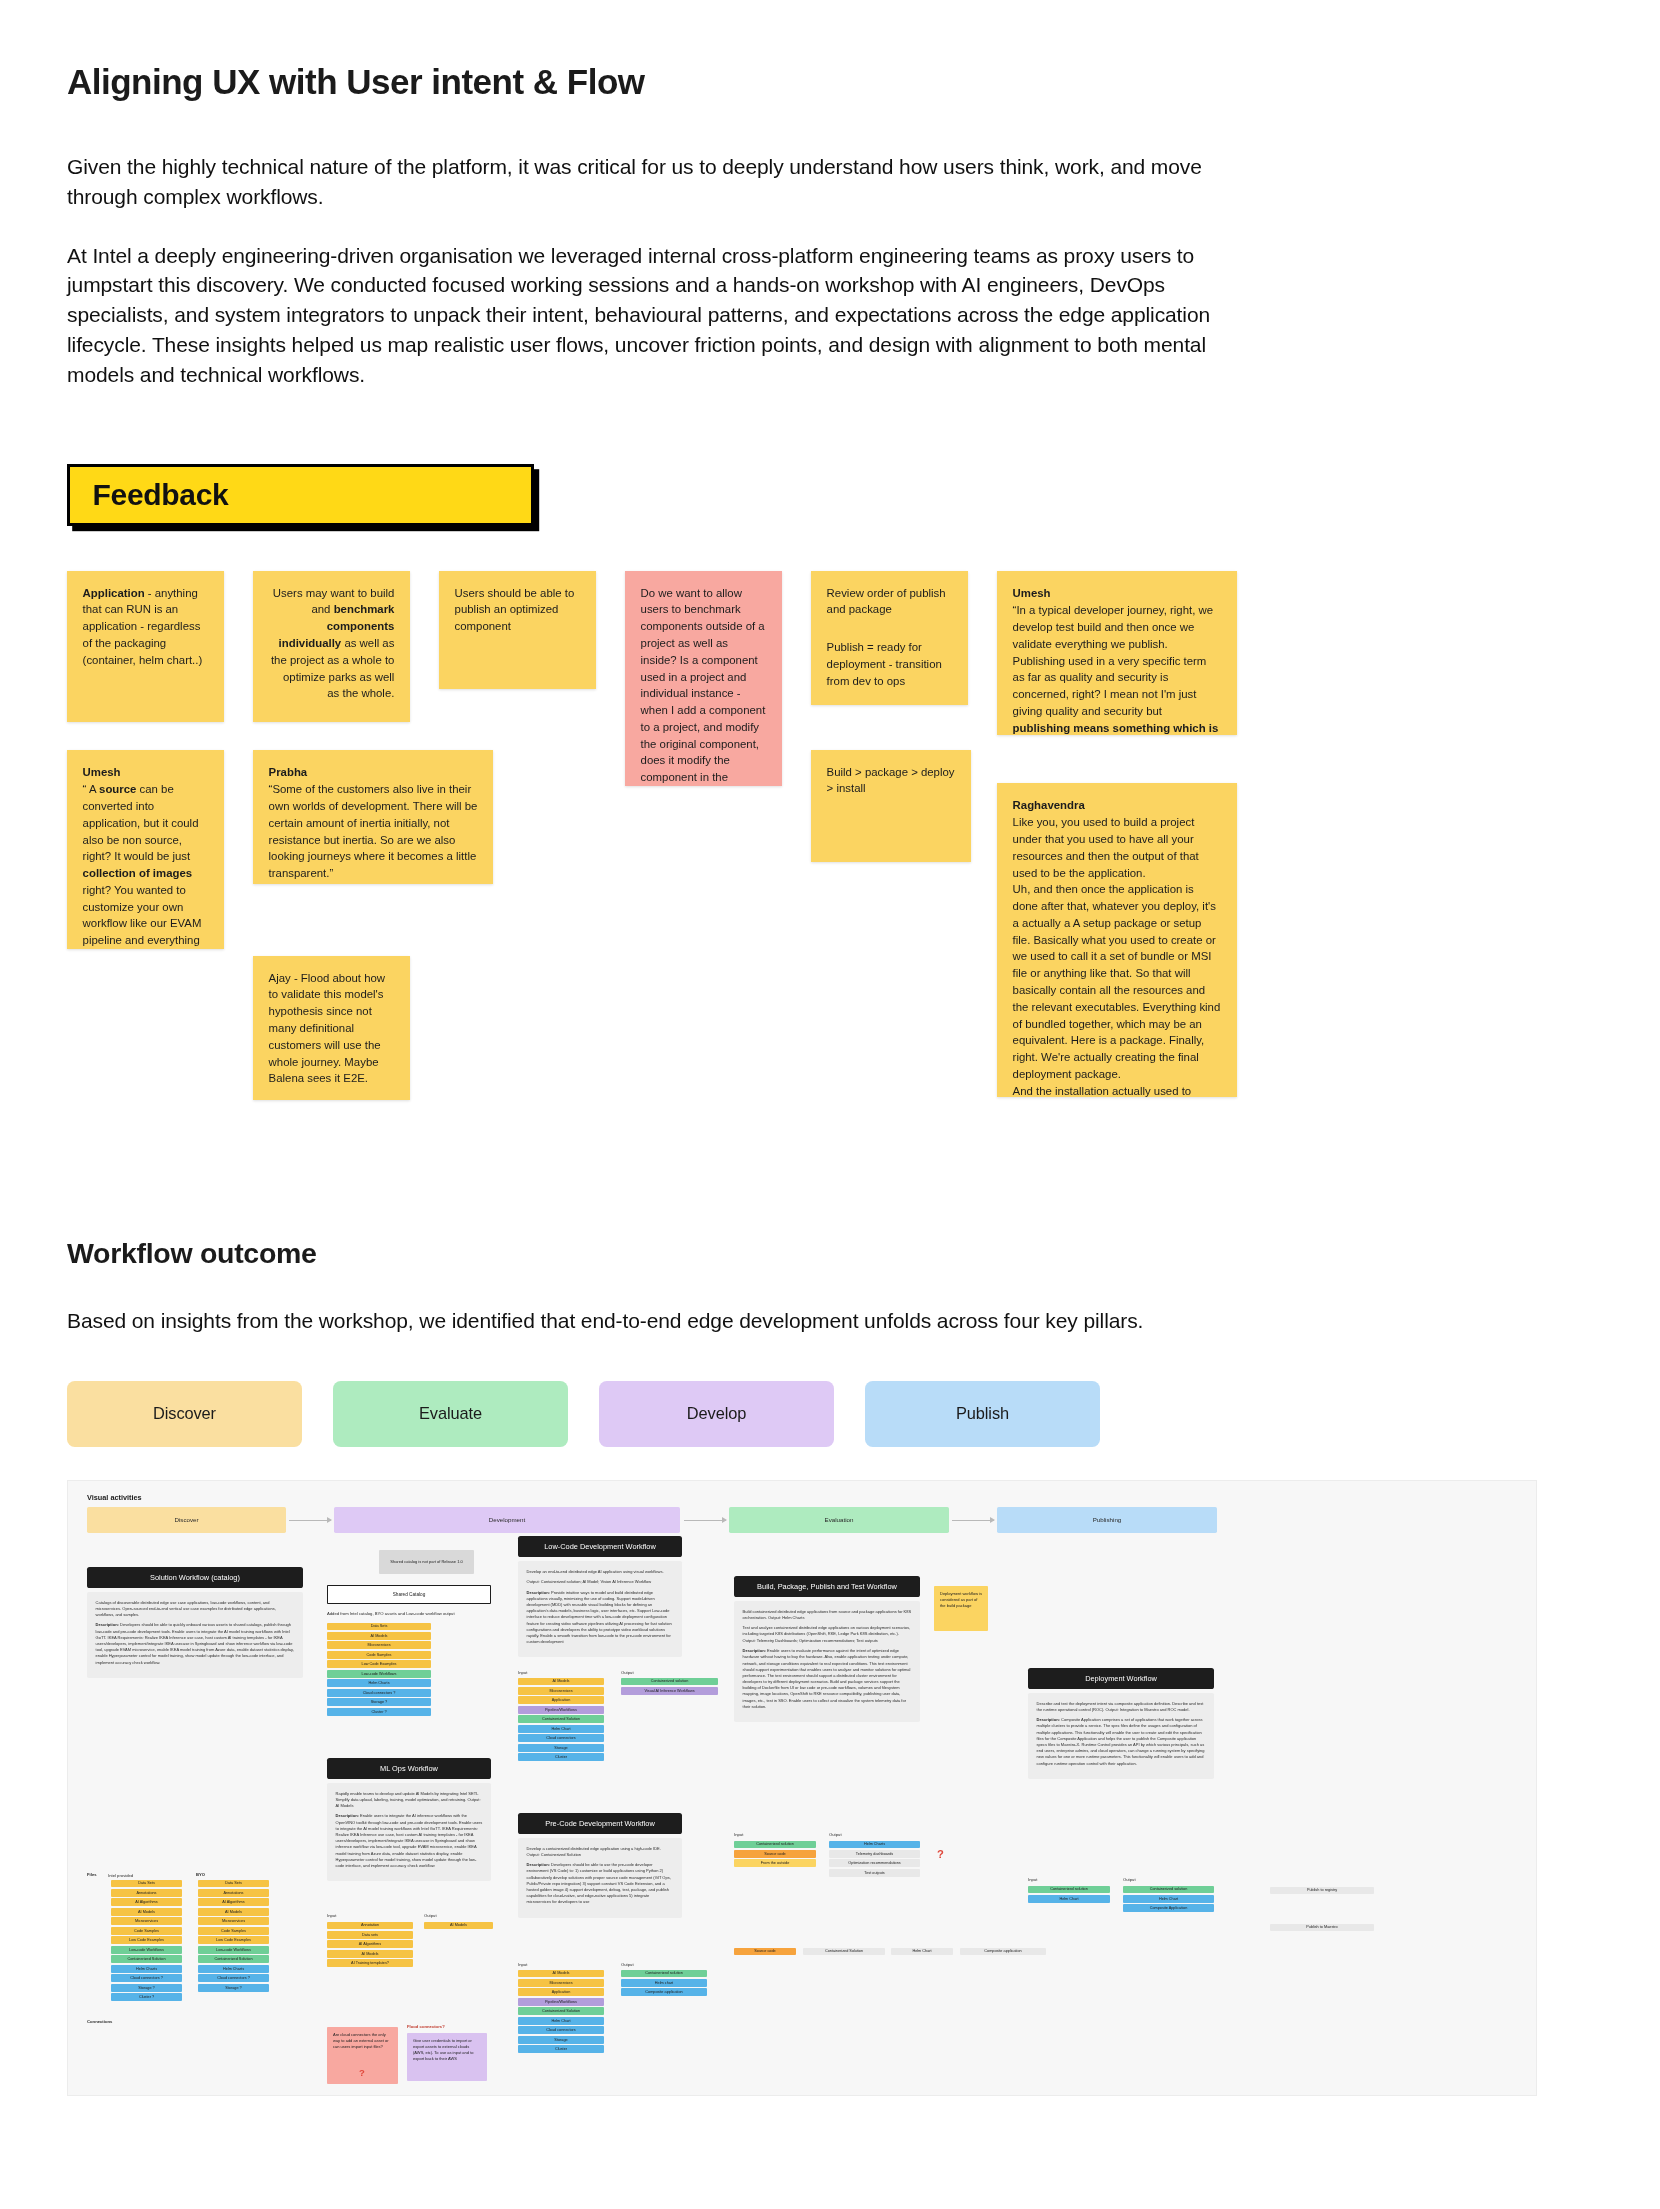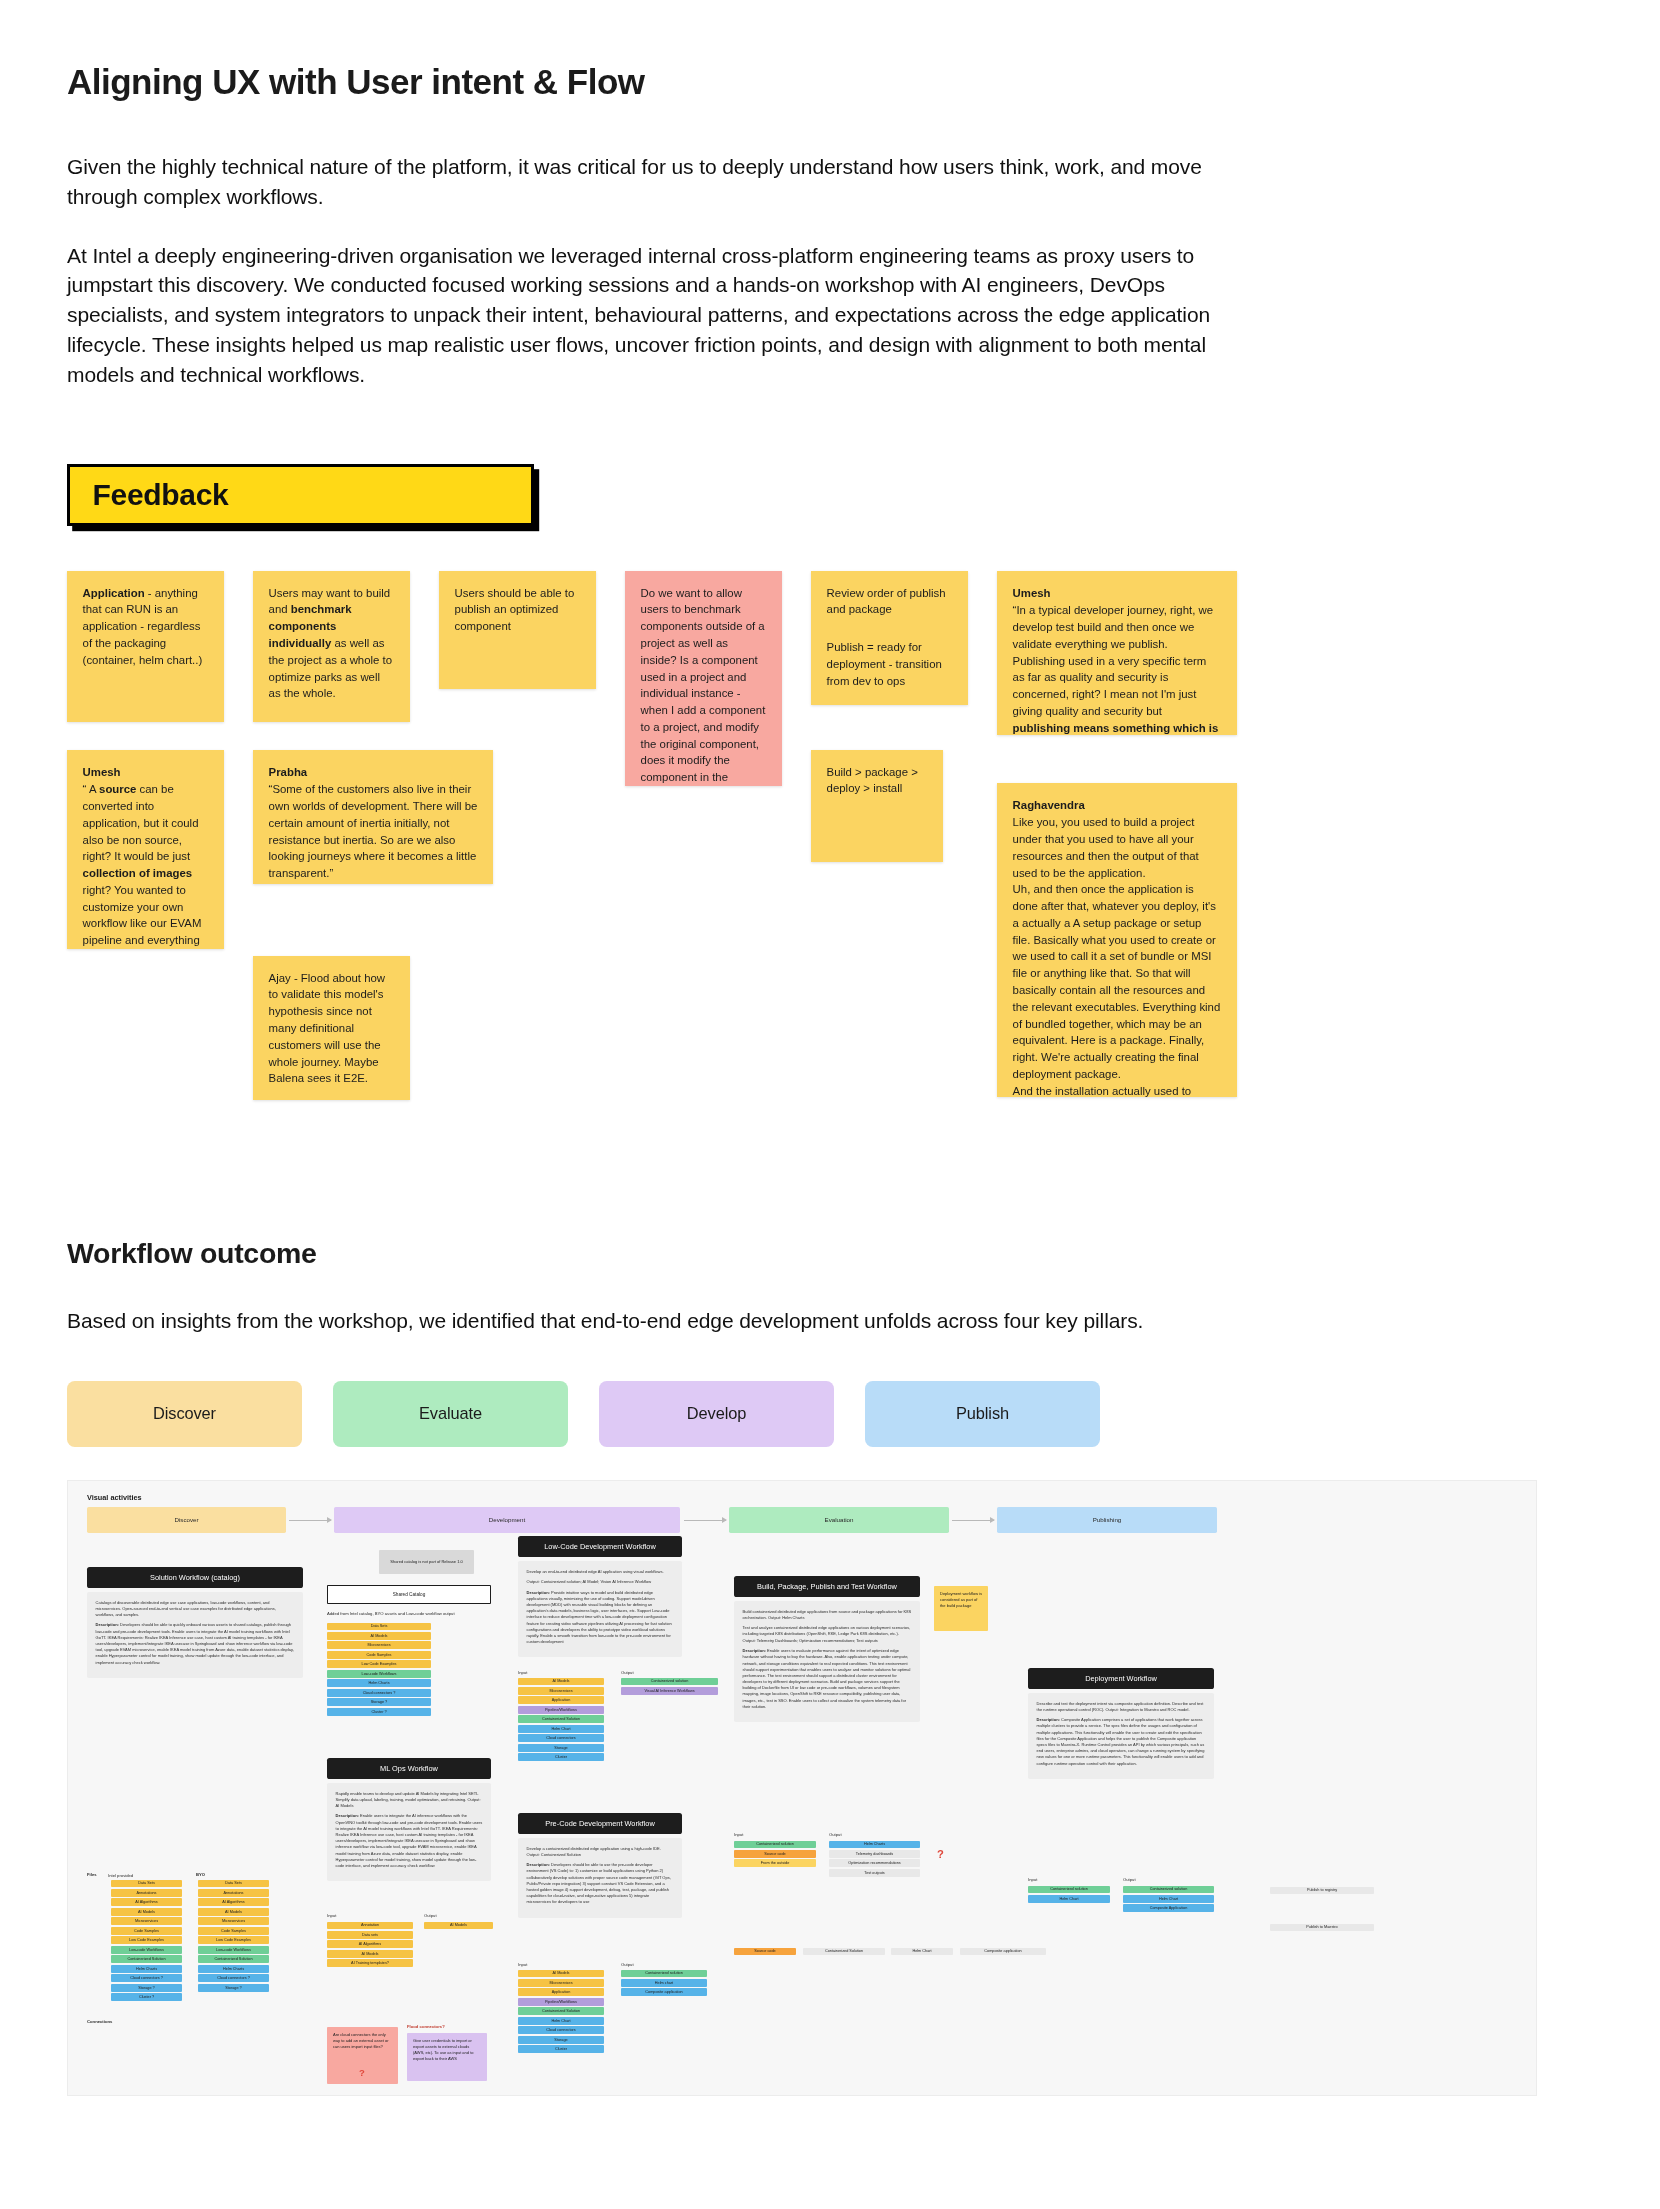--- a/index.html
+++ b/index.html
@@ -246,21 +246,21 @@
       <span>Feedback</span>
     </div>
   </div>
 
   <div class="board">
 
     <div class="note" style="left:0px; top:0px; width:157px; height:151px;">
       <p><b>Application</b><span> - anything that can RUN is an application - regardless of the packaging (container, helm chart..)</span></p>
     </div>
 
-    <div class="note" style="left:186px; top:0px; width:157px; height:151px;">
+    <div class="note" style="left:186px; top:0px; width:157px; height:151px;text-align:right;">
       <p><span>Users may want to build and </span><b>benchmark components individually</b><span> as well as the project as a whole to optimize parks as well as the whole.</span></p>
     </div>
 
     <div class="note" style="left:372px; top:0px; width:157px; height:118px;">
       <p>Users should be able to publish an optimized component</p>
     </div>
 
     <div class="note pink" style="left:558px; top:0px; width:157px; height:215px;">
       <p>Do we want to allow users to benchmark components outside of a project as well as inside? Is a component used in a project and individual instance - when I add a component to a project, and modify the original component, does it modify the component in the projects? Like component in a shared library in Figma</p>
 
@@ -279,21 +279,21 @@
     <div class="note" style="left:0px; top:179px; width:157px; height:199px;">
       <span class="author">Umesh</span>
       <p><span>“ A </span><b>source</b><span> can be converted into application, but it could also be non source, right? It would be just </span><b>collection of images</b><span> right? You wanted to customize your own workflow like our EVAM pipeline and everything right so.”</span></p>
     </div>
 
     <div class="note" style="left:186px; top:179px; width:240px; height:134px;">
       <span class="author">Prabha</span>
       <p>“Some of the customers also live in their own worlds of development. There will be certain amount of inertia initially, not resistance but inertia. So are we also looking journeys where it becomes a little transparent.”</p>
     </div>
 
-    <div class="note" style="left:744px; top:179px; width:132px; height:112px;">
+    <div class="note" style="left:744px; top:179px; width:160px; height:112px;">
       <p>Build &gt; package &gt; deploy &gt; install</p>
     </div>
 
     <div class="note" style="left:186px; top:385px; width:157px; height:144px;">
       <p>Ajay - Flood about how to validate this model's hypothesis since not many definitional customers will use the whole journey. Maybe Balena sees it E2E.</p>
     </div>
 
     <div class="note" style="left:930px; top:212px; width:240px; height:314px;">
       <span class="author">Raghavendra</span>
       <p>Like you, you used to build a project under that you used to have all your resources and then the output of that used to be the application.</p>

